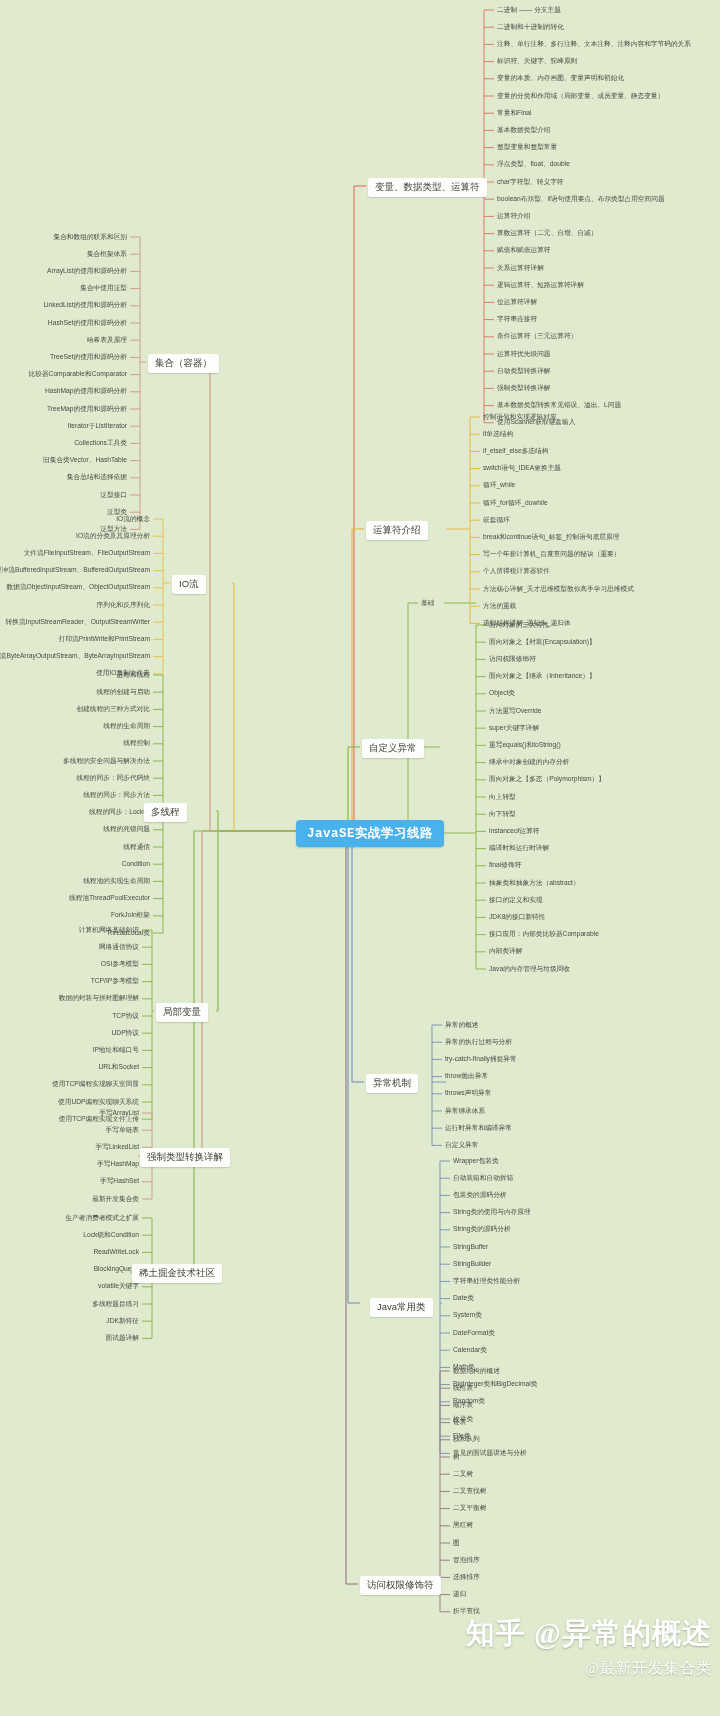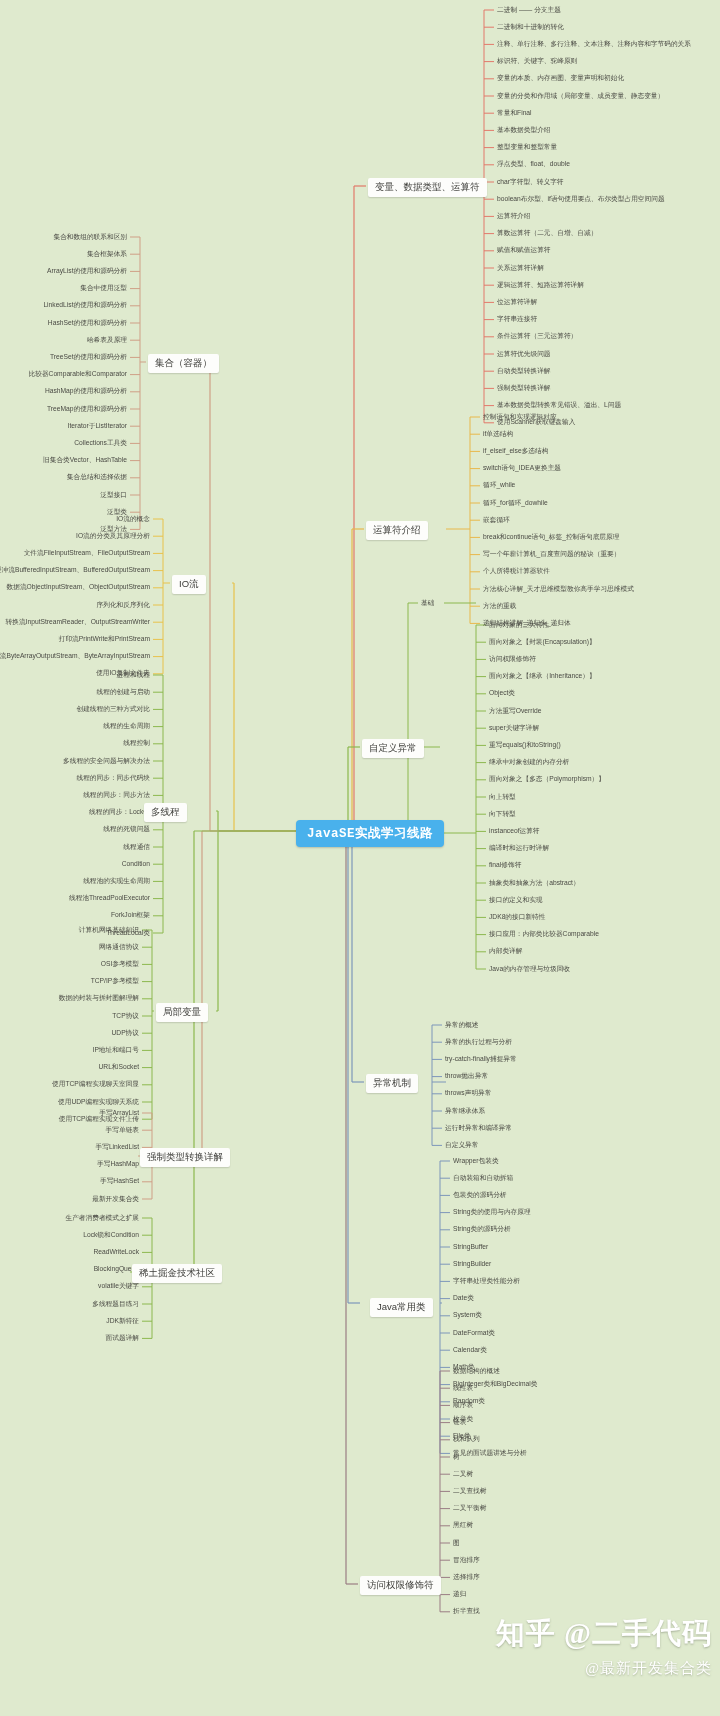--- a/index.html
+++ b/index.html
@@ -495,14 +495,14 @@
     <div class="leaf l" style="left: 139px; top: 1214.5px;">生产者消费者模式之扩展</div>
     <div class="leaf l" style="left: 139px; top: 1231.7px;">Lock锁和Condition</div>
     <div class="leaf l" style="left: 139px; top: 1248.9px;">ReadWriteLock</div>
     <div class="leaf l" style="left: 139px; top: 1266.1px;">BlockingQueue</div>
     <div class="leaf l" style="left: 139px; top: 1283.3px;">volatile关键字</div>
     <div class="leaf l" style="left: 139px; top: 1300.5px;">多线程题目练习</div>
     <div class="leaf l" style="left: 139px; top: 1317.7px;">JDK新特征</div>
     <div class="leaf l" style="left: 139px; top: 1334.9px;">面试题详解</div>
   </div>
 
-<div class="wm wm-main">知乎 @二手代码</div>
+<div class="wm wm-main">知乎 @异常的概述</div>
 <div class="wm wm-sub">@最新开发集合类</div>
 
 </body></html>

